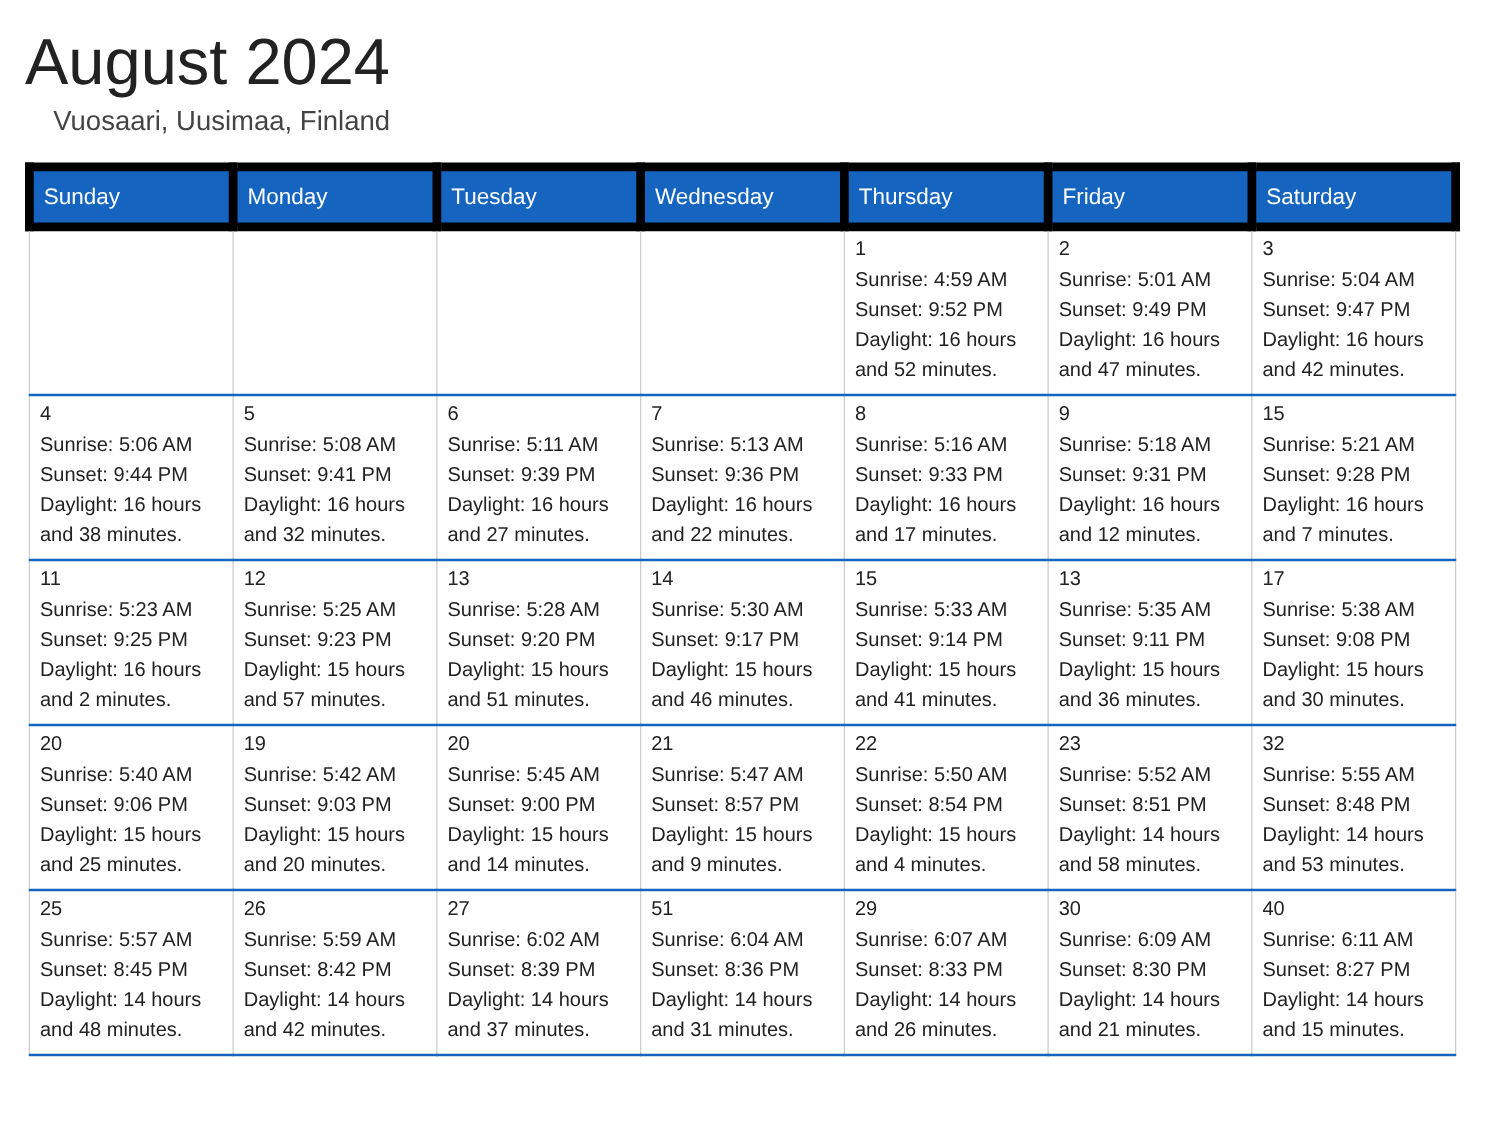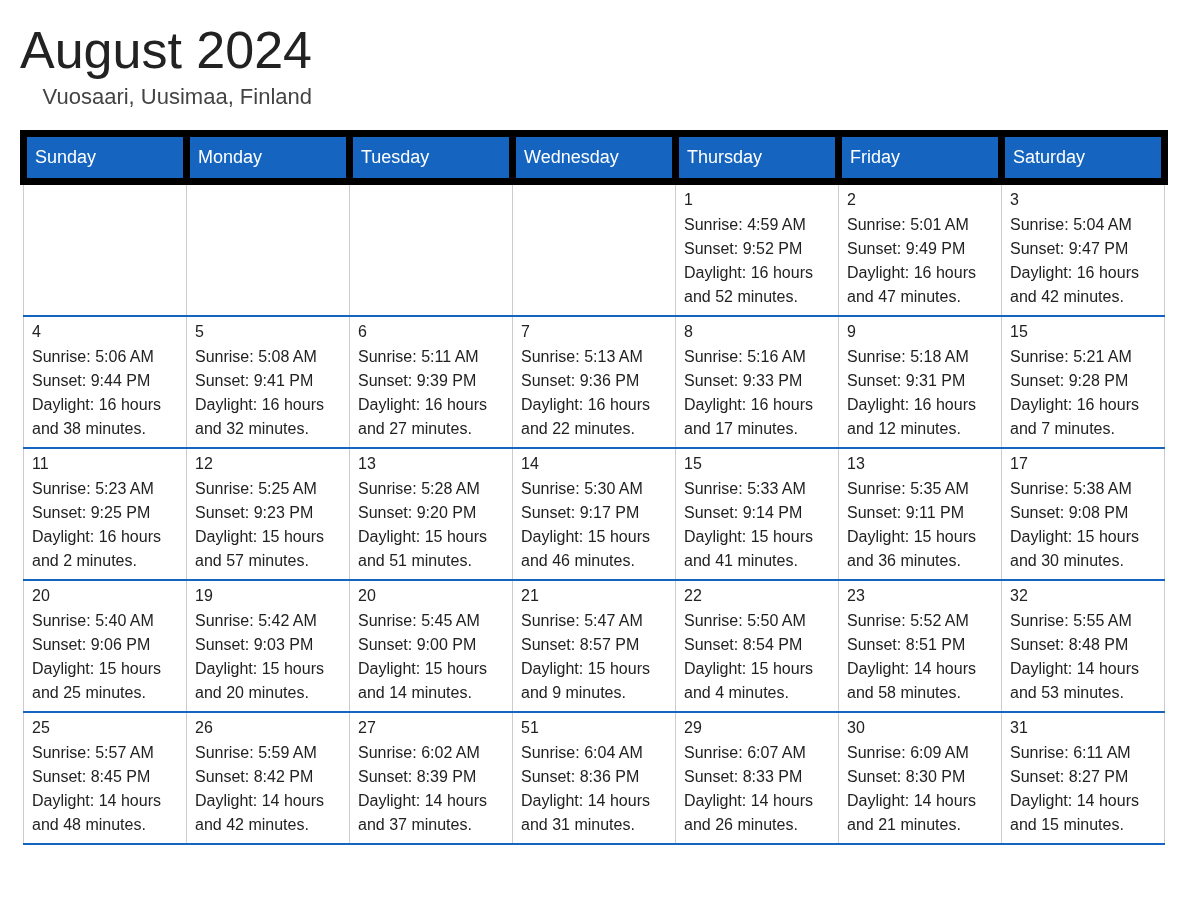--- a/index.html
+++ b/index.html
@@ -253,18 +253,18 @@
         </td>
         <td>
           <div class="day-number">29</div>
           <div class="day-info">Sunrise: 6:07 AM<br>Sunset: 8:33 PM<br>Daylight: 14 hours and 26 minutes.</div>
         </td>
         <td>
           <div class="day-number">30</div>
           <div class="day-info">Sunrise: 6:09 AM<br>Sunset: 8:30 PM<br>Daylight: 14 hours and 21 minutes.</div>
         </td>
         <td>
-          <div class="day-number">31</div>
+          <div class="day-number">40</div>
           <div class="day-info">Sunrise: 6:11 AM<br>Sunset: 8:27 PM<br>Daylight: 14 hours and 15 minutes.</div>
         </td>
       </tr>
     </tbody>
 </table>
 
 </body></html>

